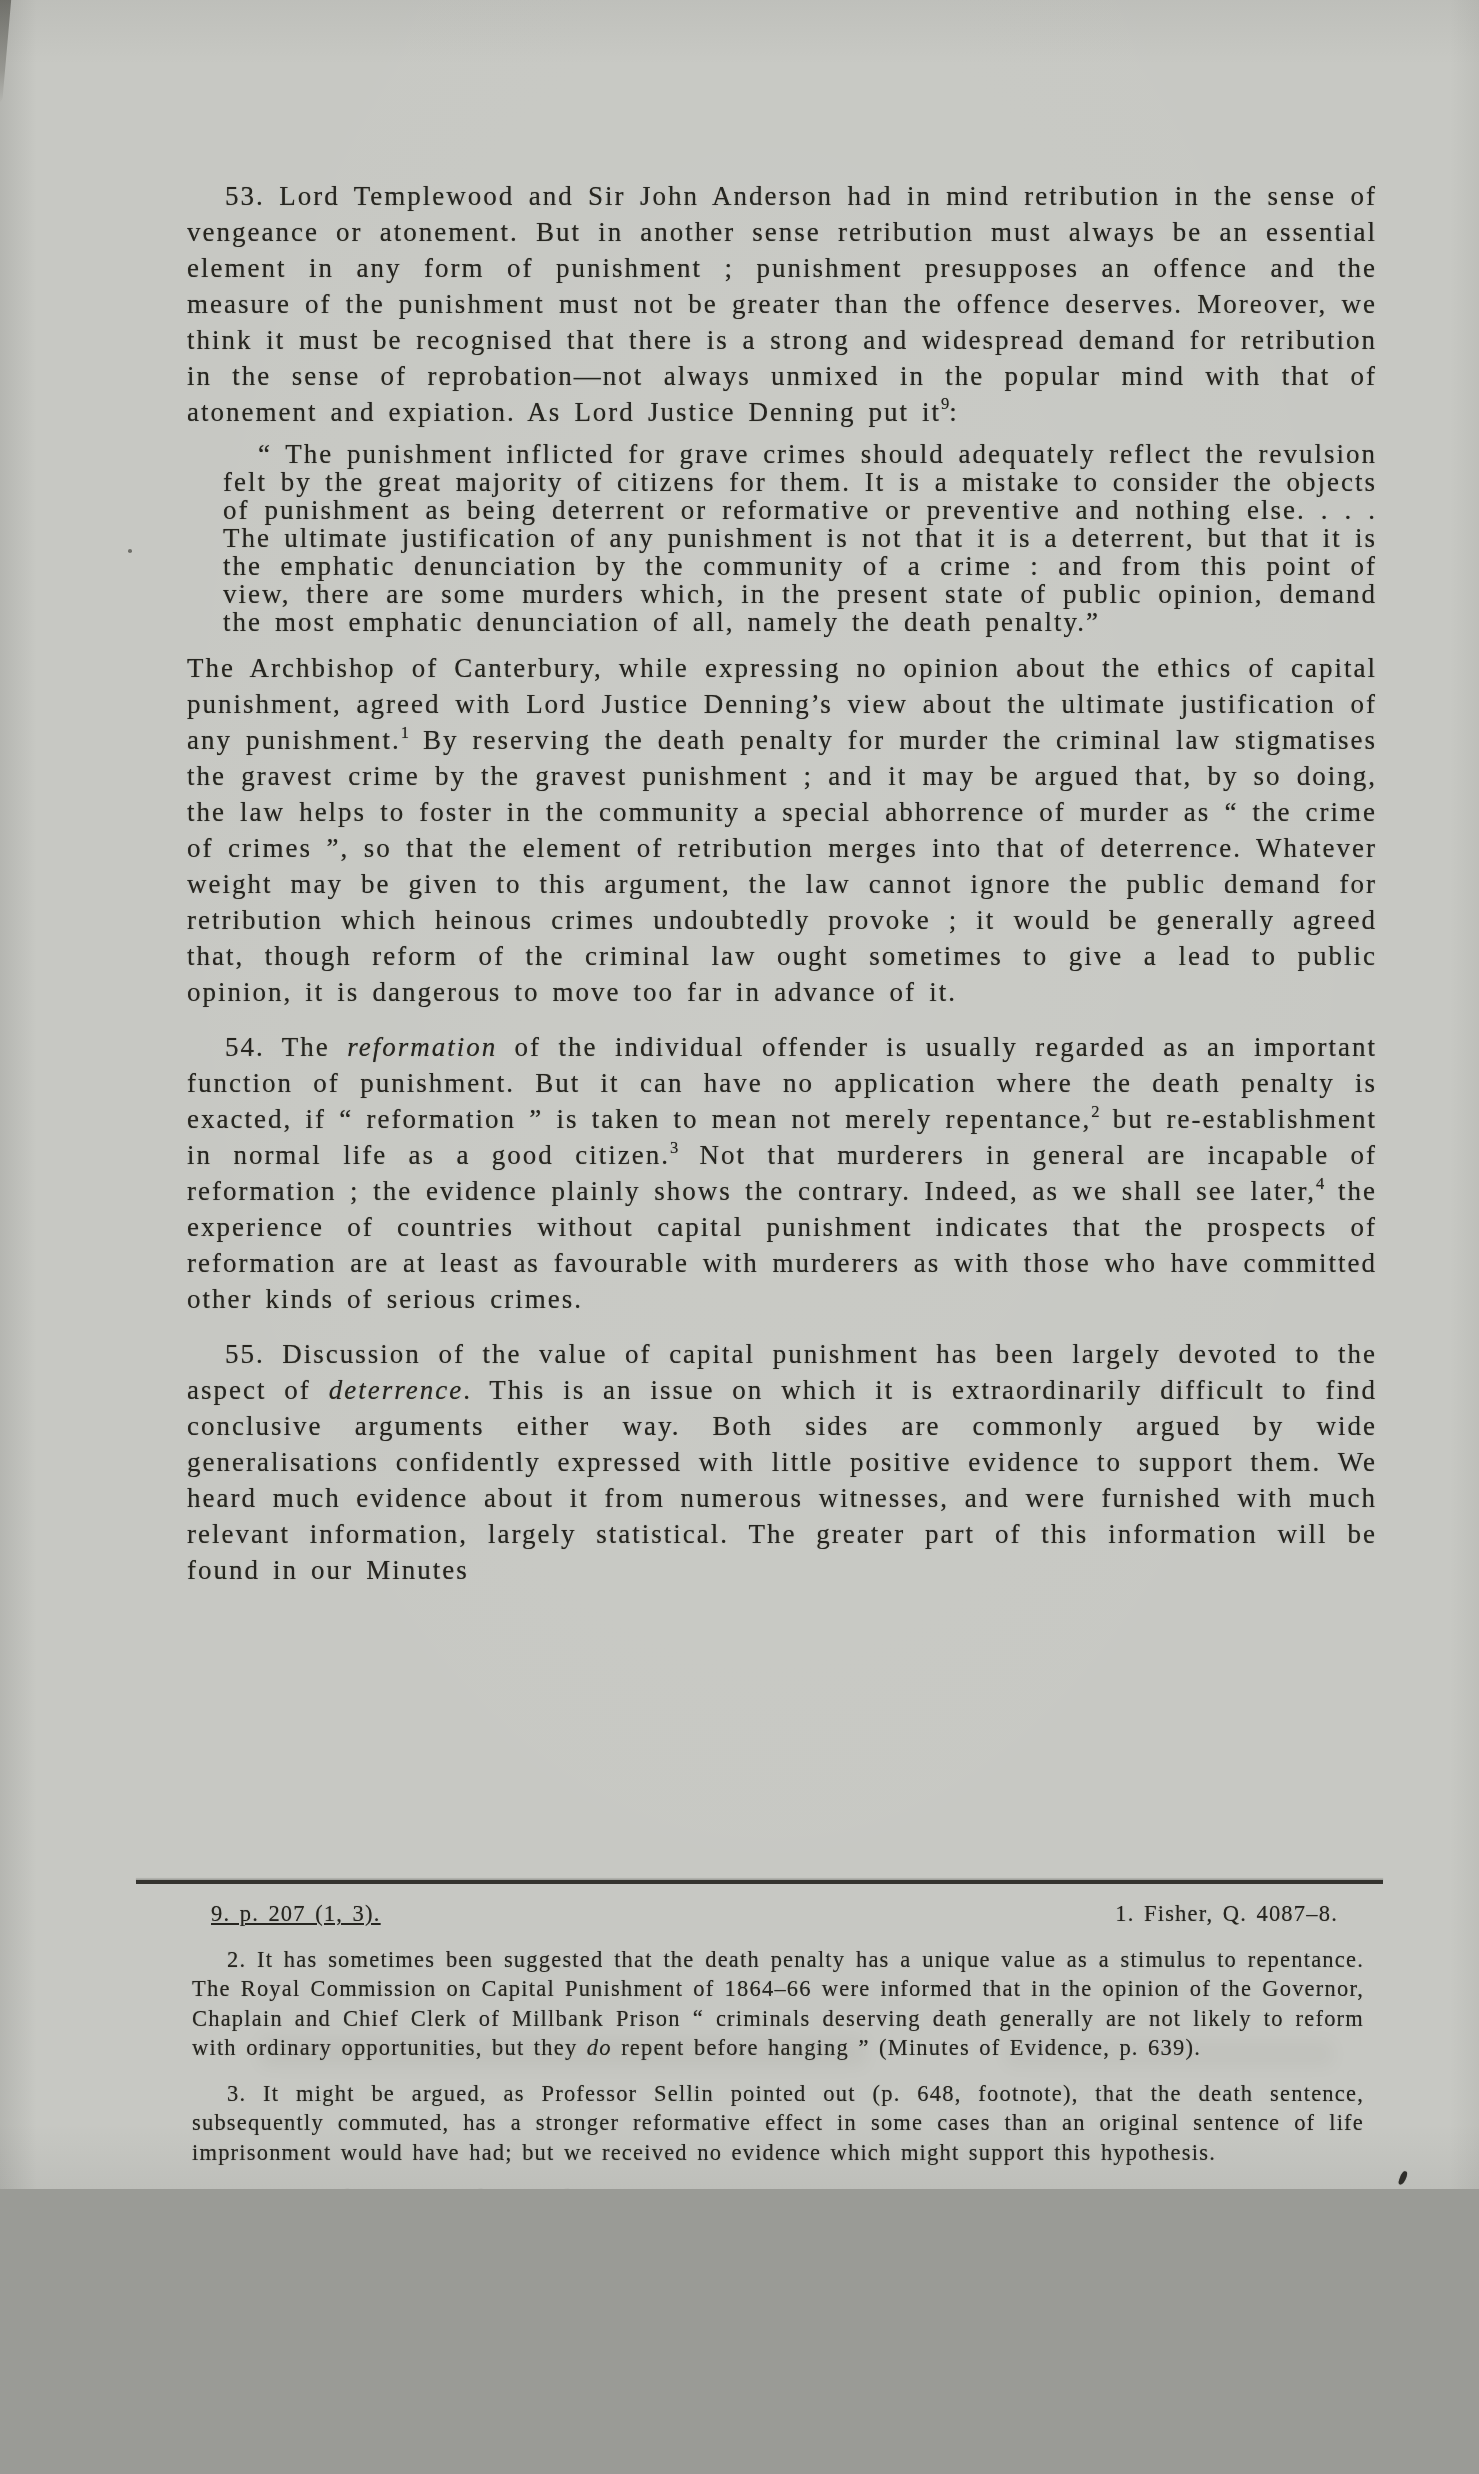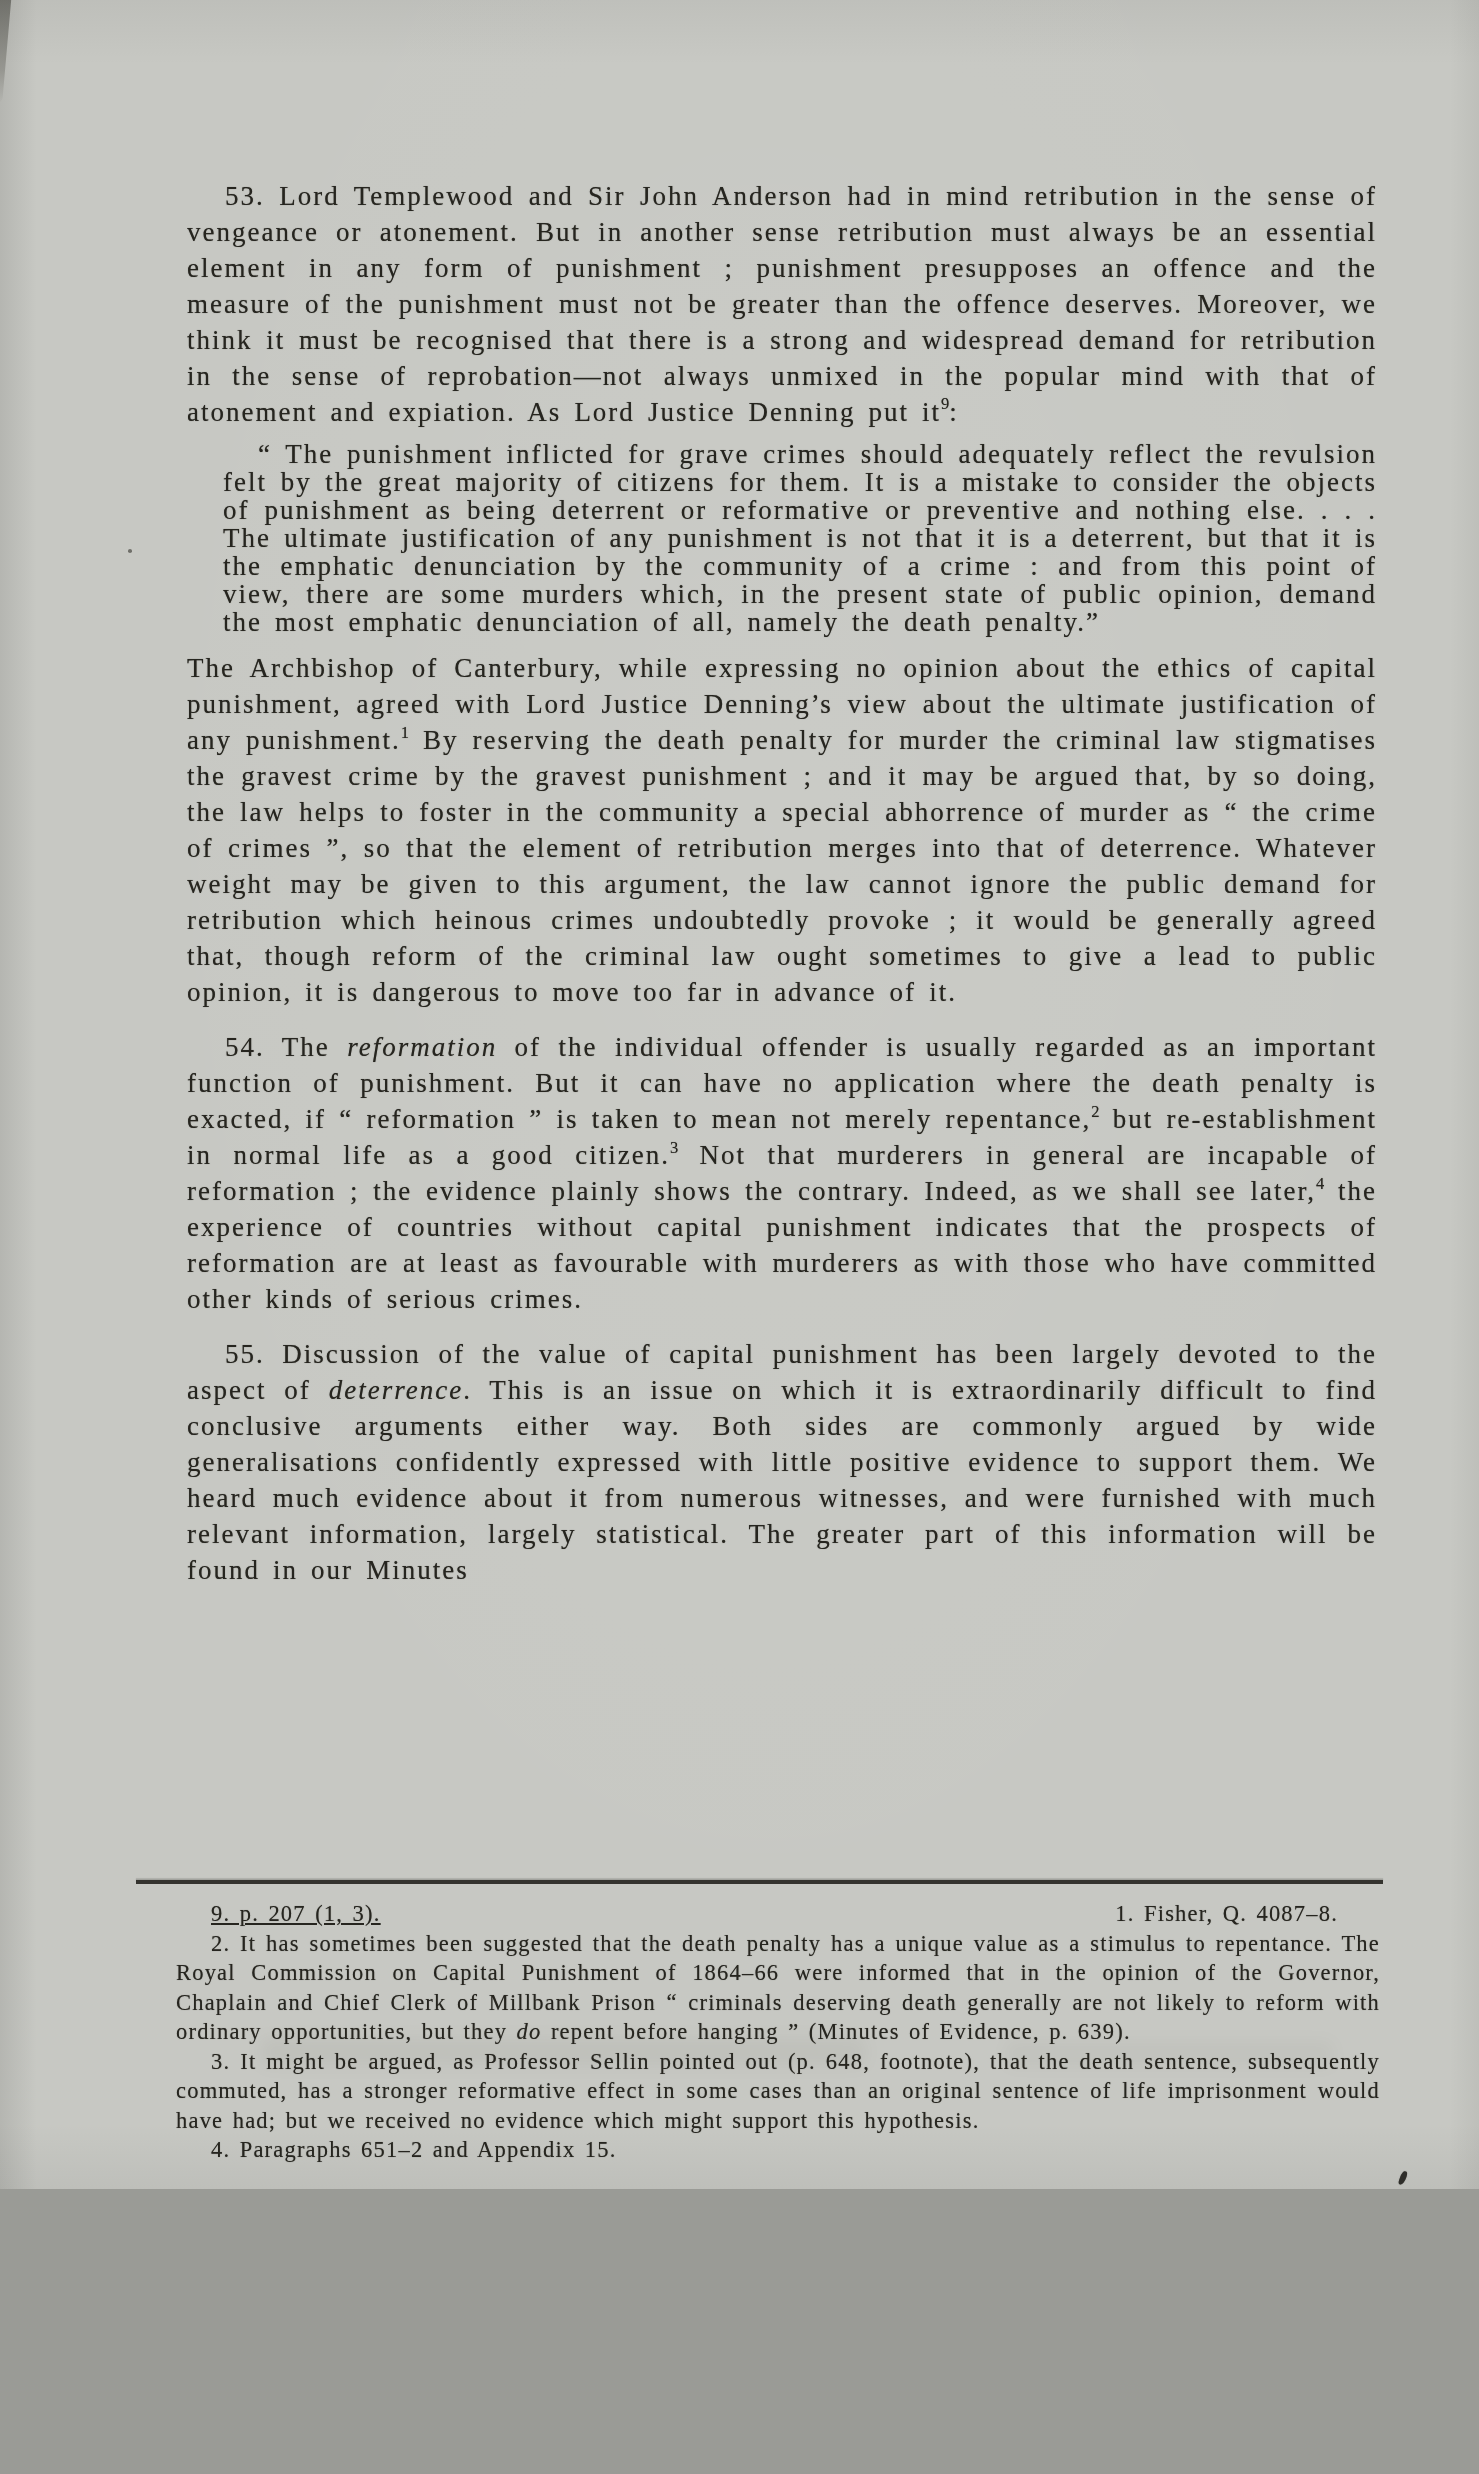--- a/index.html
+++ b/index.html
@@ -45,21 +45,21 @@
   }
   .footnotes{
     position:absolute;left:176px;top:1899px;width:1204px;max-height:334px;overflow:hidden;
     font-size:22.5px;line-height:29.5px;
     letter-spacing:1.2px;word-spacing:2.6px;
     text-shadow:0 0 0.9px rgba(38,37,31,0.5);
   }
   .fn-row{display:flex;justify-content:space-between;}
   .fn-left{padding-left:35px;text-decoration:underline;}
   .fn-right{margin-right:42px;}
-  p.fn{margin:0;text-indent:35px;text-align:justify;}
+  p.fn{margin:16px;text-indent:35px;text-align:justify;}
   p.fn-last{text-align:left;}
   .page-number{
     position:absolute;left:821px;top:2240px;font-size:29.5px;letter-spacing:1.7px;
     text-shadow:0 0 0.9px rgba(38,37,31,0.55);
   }
   .ink-mark{
     position:absolute;left:1400px;top:2171px;width:6px;height:14px;
     background:#2f2e2a;border-radius:60% 40% 70% 30%;transform:rotate(18deg);
     box-shadow:0 0 0.9px rgba(47,46,42,0.6);
   }

